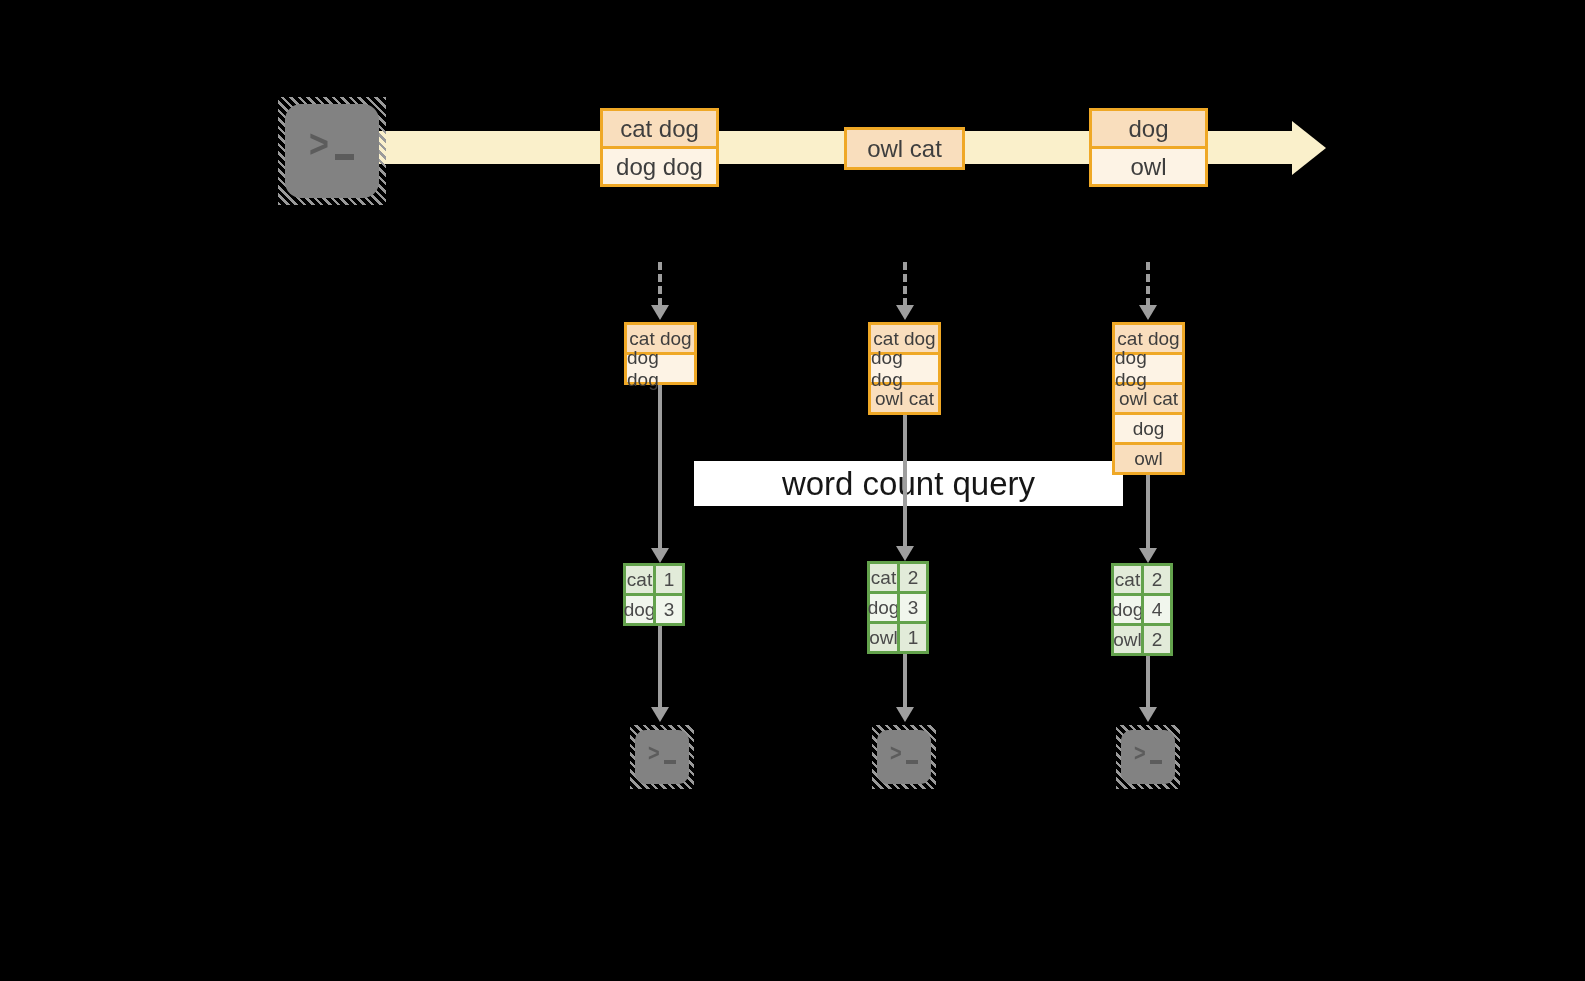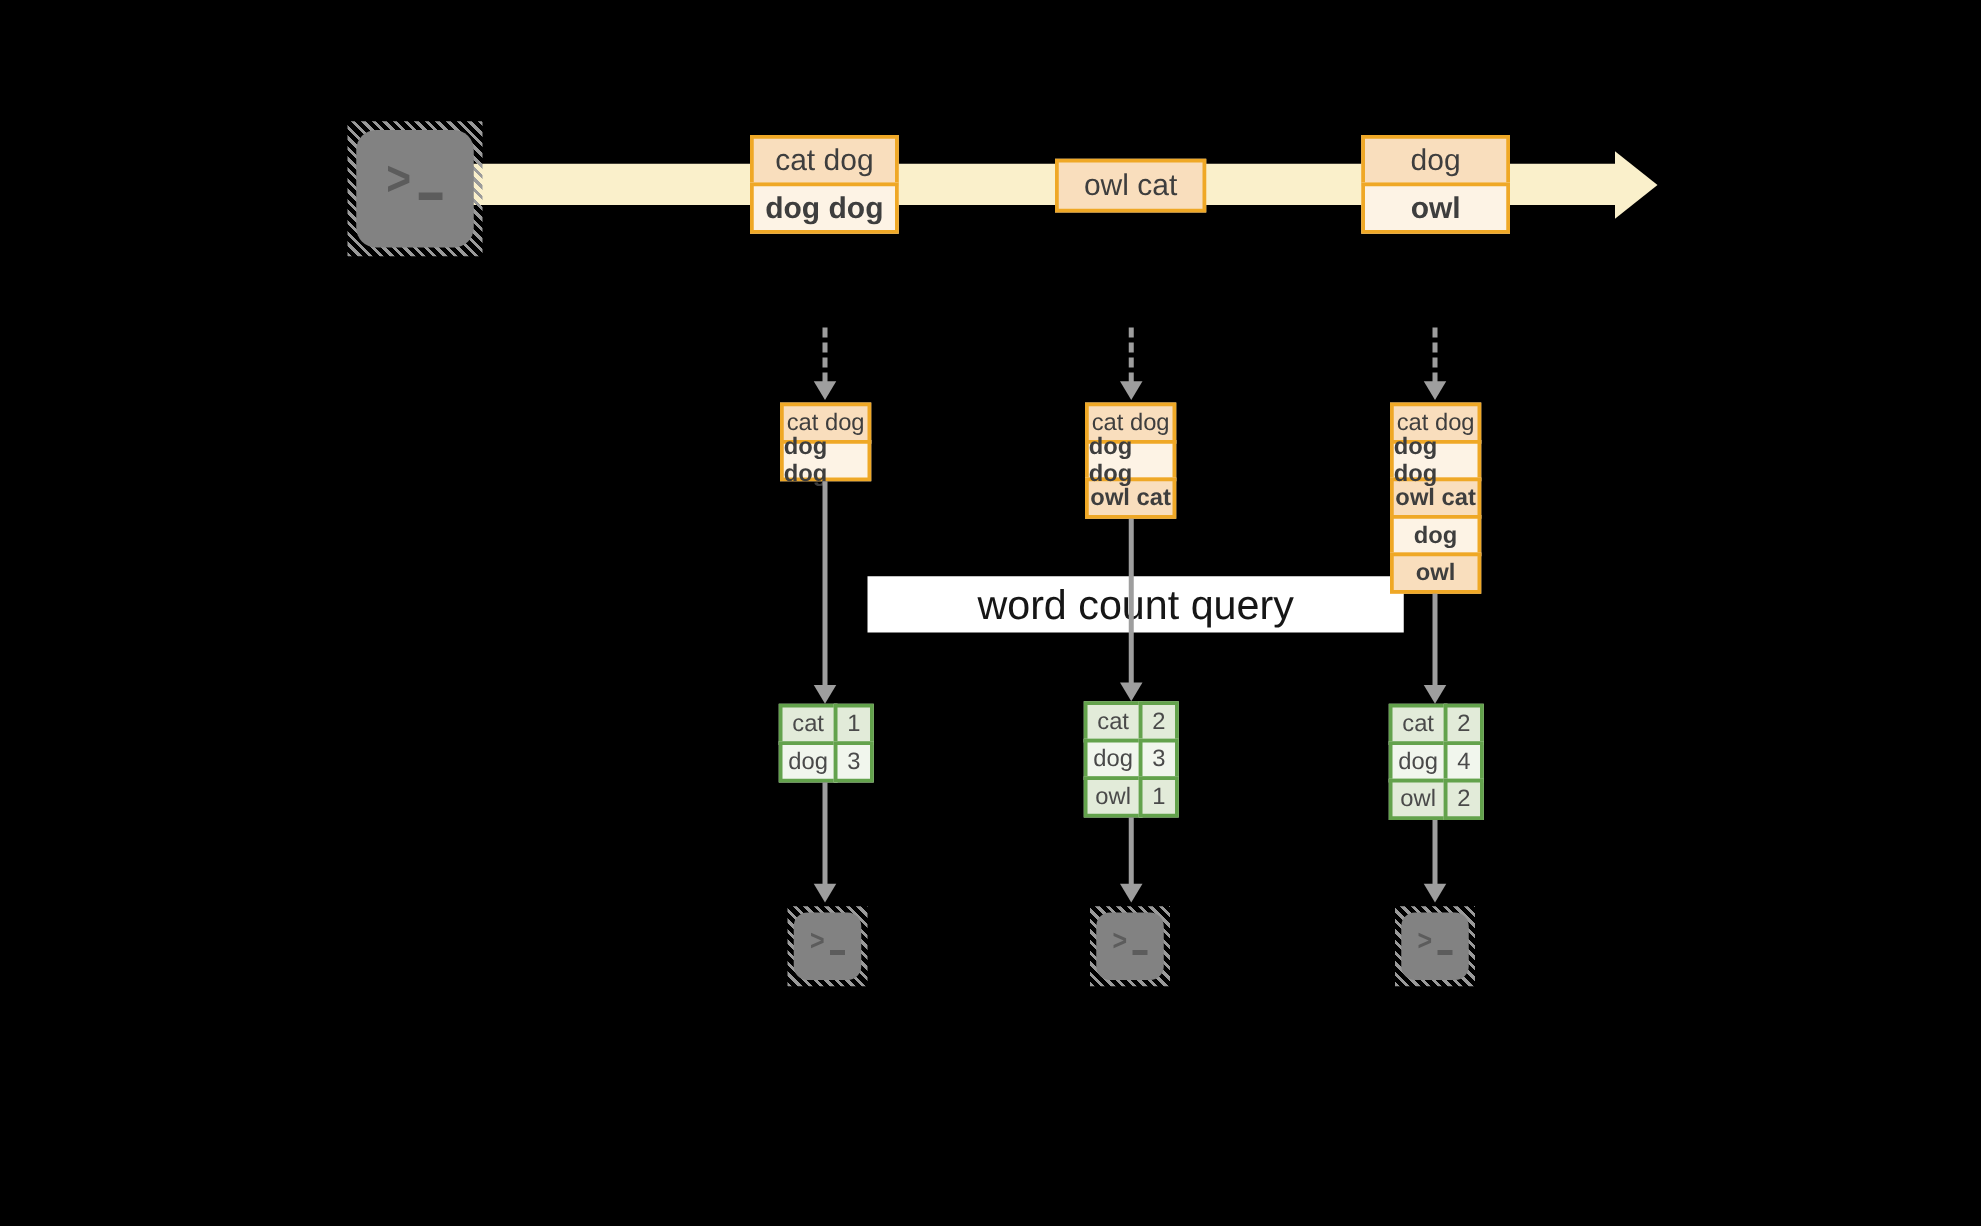--- a/index.html
+++ b/index.html
@@ -25,21 +25,21 @@
   .term-big .prompt-chevron{left:24px;top:22px;font-size:34px;}
   .term-small .prompt-chevron{left:13px;top:13px;font-size:20px;}
   .prompt-underscore{position:absolute;background:#5C5C5C;}
   .term-big .prompt-underscore{left:50px;top:50px;width:19px;height:6px;}
   .term-small .prompt-underscore{left:29px;top:30px;width:12px;height:4px;}
 
   
   .obox{z-index:3;}
   .orow{box-sizing:border-box;border:3px solid #EFA826;display:flex;align-items:center;
     justify-content:center;color:#3E3E3E;}
-  .orow + .orow{margin-top:-3px;font-weight:bold;}
+  .orow + .orow{margin-top:-3px;}
   .orow.dark{background:#F9DEBD;}
   .orow.light{background:#FDF3E5;}
   .stream-row{height:41px;font-size:24px;}
   .state-row{height:33px;font-size:19px;}
 
   
   .arrow-line{width:4px;background:#9E9E9E;z-index:4;}
   .arrow-line.dashed{width:0;background:none;border-left:4px dashed #9E9E9E;}
   .arrow-head{width:0;height:0;border-left:9px solid transparent;border-right:9px solid transparent;
     border-top:15px solid #9E9E9E;z-index:4;}
@@ -47,21 +47,21 @@
   
   .query-label{background:#FFFFFF;color:#161616;display:flex;align-items:center;justify-content:center;
     font-size:33px;z-index:2;}
 
   
   .gtable{z-index:3;}
   .grow{display:flex;}
   .grow + .grow{margin-top:-3px;}
   .gcell{box-sizing:border-box;border:3px solid #63A24C;height:33px;display:flex;align-items:center;
     justify-content:center;color:#4A4A4A;font-size:19px;}
-  .gcell.word{width:47px;}
+  .gcell.word{width:33px;}
   .gcell.count{width:32px;margin-left:-3px;}
   .grow.dark .gcell{background:#E2EBD9;}
   .grow.light .gcell{background:#F1F6ED;}
 </style>
 </head>
 <body>
 
 <div id="canvas">
 
   <div class="abs stream-band" style="left:375px;top:131px;width:917px;height:33px;"></div>

